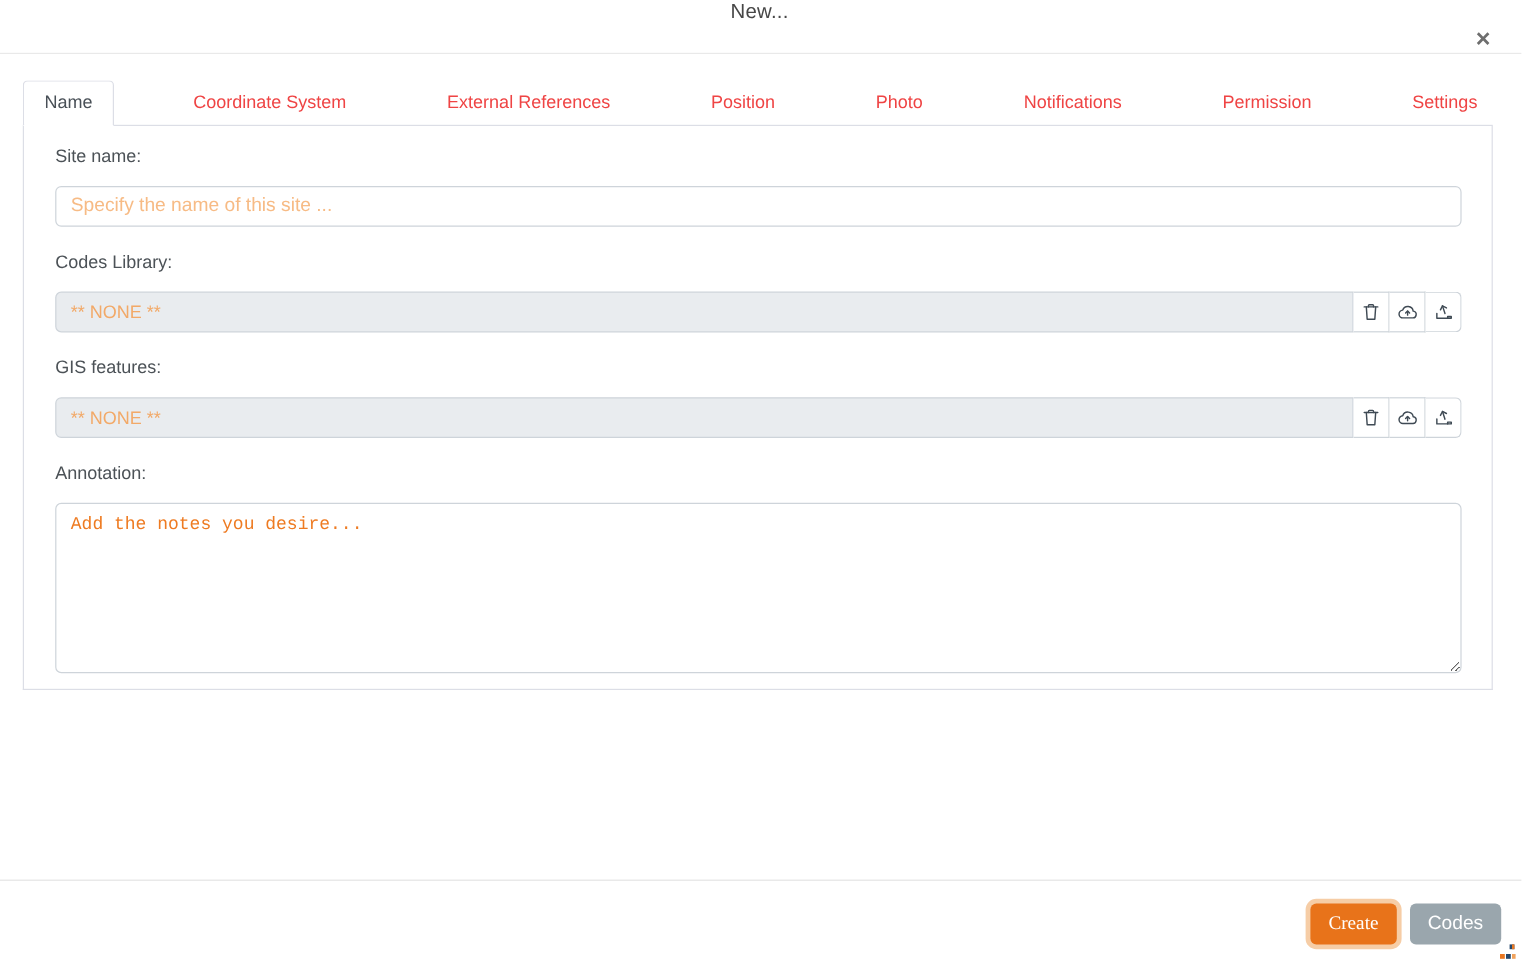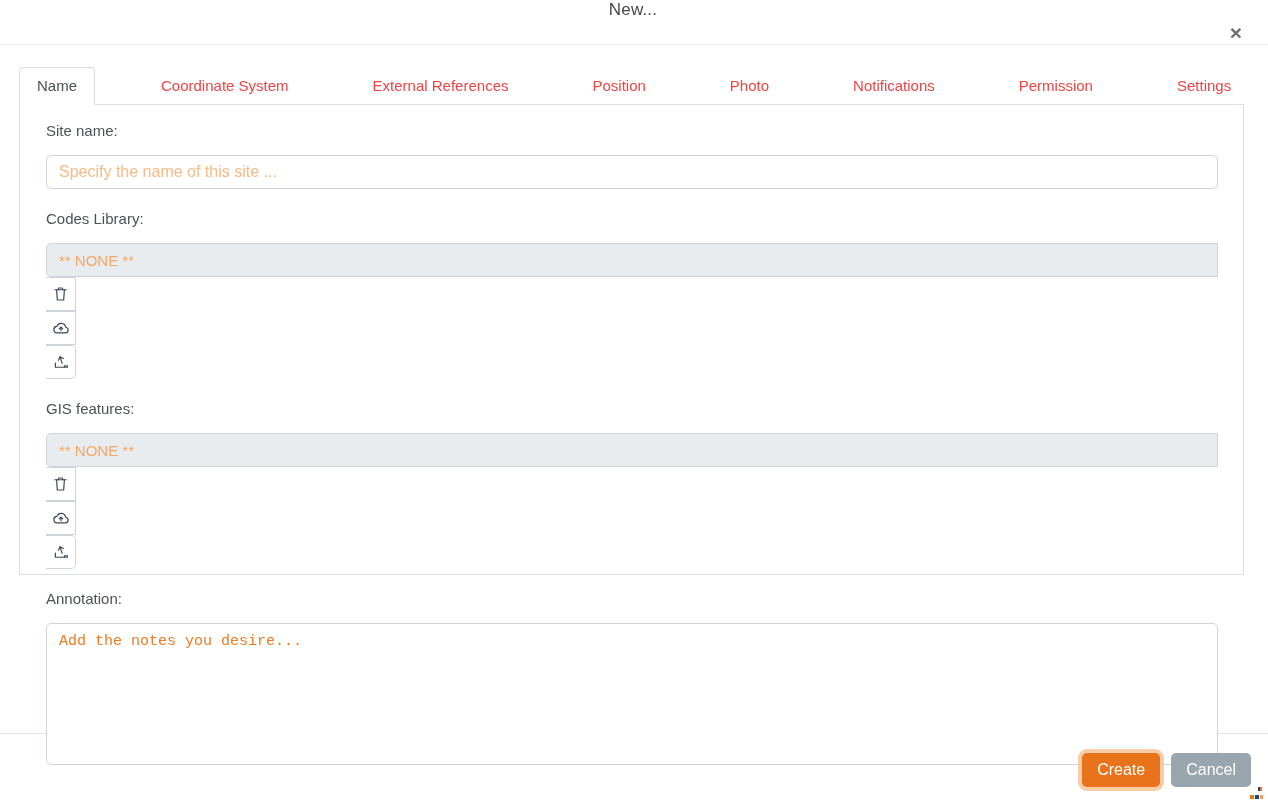--- a/index.html
+++ b/index.html
@@ -28,42 +28,42 @@
     border:1px solid #dcdee6; border-top:none;
     padding:17px 25px 14px 26px; background:#fff; }
   .field + .field { margin-top:21px; }
   .field-label { display:block; font-size:15px; color:#4c5257;
     line-height:17px; margin-bottom:16px; }
   .text-input { width:100%; height:34px; border:1px solid #ced4da;
     border-radius:5px; padding:0 12px; font-size:16px; color:#495057;
     font-family:"Liberation Sans", sans-serif; outline:none; background:#fff; }
   .text-input::placeholder { color:#f7bb85; opacity:1; }
 
-  .input-group { display:flex; width:100%;flex-direction:column; }
+  .input-group { display:flex; width:100%; }
   .input-group .none-input { flex:1 1 auto; height:34px; border:1px solid #ced4da;
     border-radius:5px 0 0 5px; background:#e9ecef; padding:0 12px; font-size:15px;
     color:#f2a968; font-family:"Liberation Sans", sans-serif; outline:none; }
   .grp-btn { width:30px; height:34px; flex:0 0 auto; background:#fff;
     border:1px solid #ced4da; border-left:none; display:flex; align-items:center;
     justify-content:center; cursor:pointer; padding:0; }
   .grp-btn:last-child { border-radius:0 5px 5px 0; }
   .grp-btn svg { display:block; }
 
   .annotation-area { width:100%; height:142px; border:1px solid #ced4da;
     border-radius:5px; padding:9px 12px; font-size:15px; color:#495057;
     font-family:Liberation Mono, monospace; resize:both; outline:none; }
   .annotation-area::placeholder { color:#ee7b22; opacity:1; }
 
   
   .footer-divider { margin-top:158px; border-top:1px solid #e4e4e4; }
   .dlg-footer { display:flex; justify-content:flex-end; align-items:flex-start;
     padding:19px 17px 0 0; gap:11px; }
   .btn { border:none; border-radius:5px; font-size:16px; color:#fff;
     padding:8px 15px; cursor:pointer; font-family:"Liberation Sans", sans-serif; }
-  .btn-create { background:#e8731a; box-shadow:0 0 0 4px #f6cda6; margin-left:4px; }
+  .btn-create { background:#e8731a; box-shadow:0 0 0 4px #f6cda6; margin-left:4px;font-family:Liberation Serif, serif; }
   .btn-cancel { background:#9aa6ad; }
 
   
   .grip { position:absolute; right:5px; bottom:3px; width:13px; height:13px; }
   .grip i { position:absolute; width:4px; height:4px; }
   .grip .g1 { right:1px; top:0; background:#24476b; border-right:2px solid #e87722; }
   .grip .g2 { left:0; bottom:1px; background:#e87722; }
   .grip .g3 { left:5px; bottom:1px; background:#24476b; }
   .grip .g4 { left:10px; bottom:1px; width:3px; background:#f0a35e; }
 </style>
@@ -174,21 +174,21 @@
     <div class="field">
       <label class="field-label">Annotation:</label>
       <textarea class="annotation-area" placeholder="Add the notes you desire..." style=""></textarea>
     </div>
 
   </div>
 
   <div class="footer-divider"></div>
   <div class="dlg-footer">
     <button class="btn btn-create">Create</button>
-    <button class="btn btn-cancel">Cancel</button>
+    <button class="btn btn-cancel">Codes</button>
   </div>
 
   <div class="grip">
     <i class="g1"></i>
       <i class="g2"></i>
       <i class="g3"></i>
       <i class="g4"></i>
   </div>
 
 </div>

